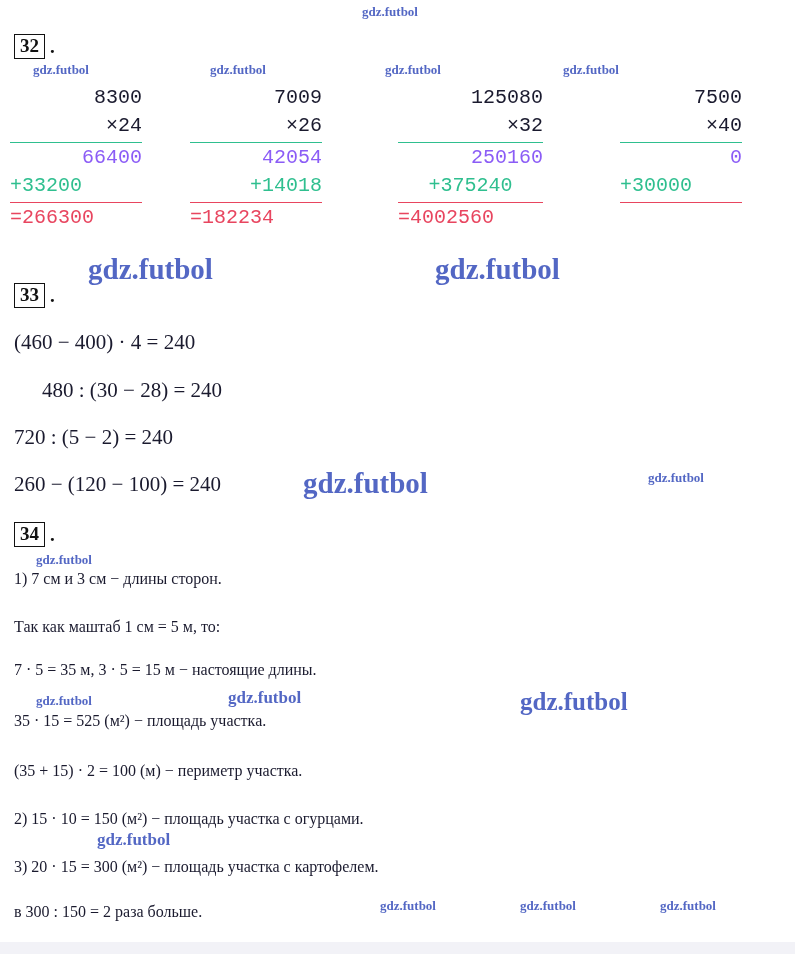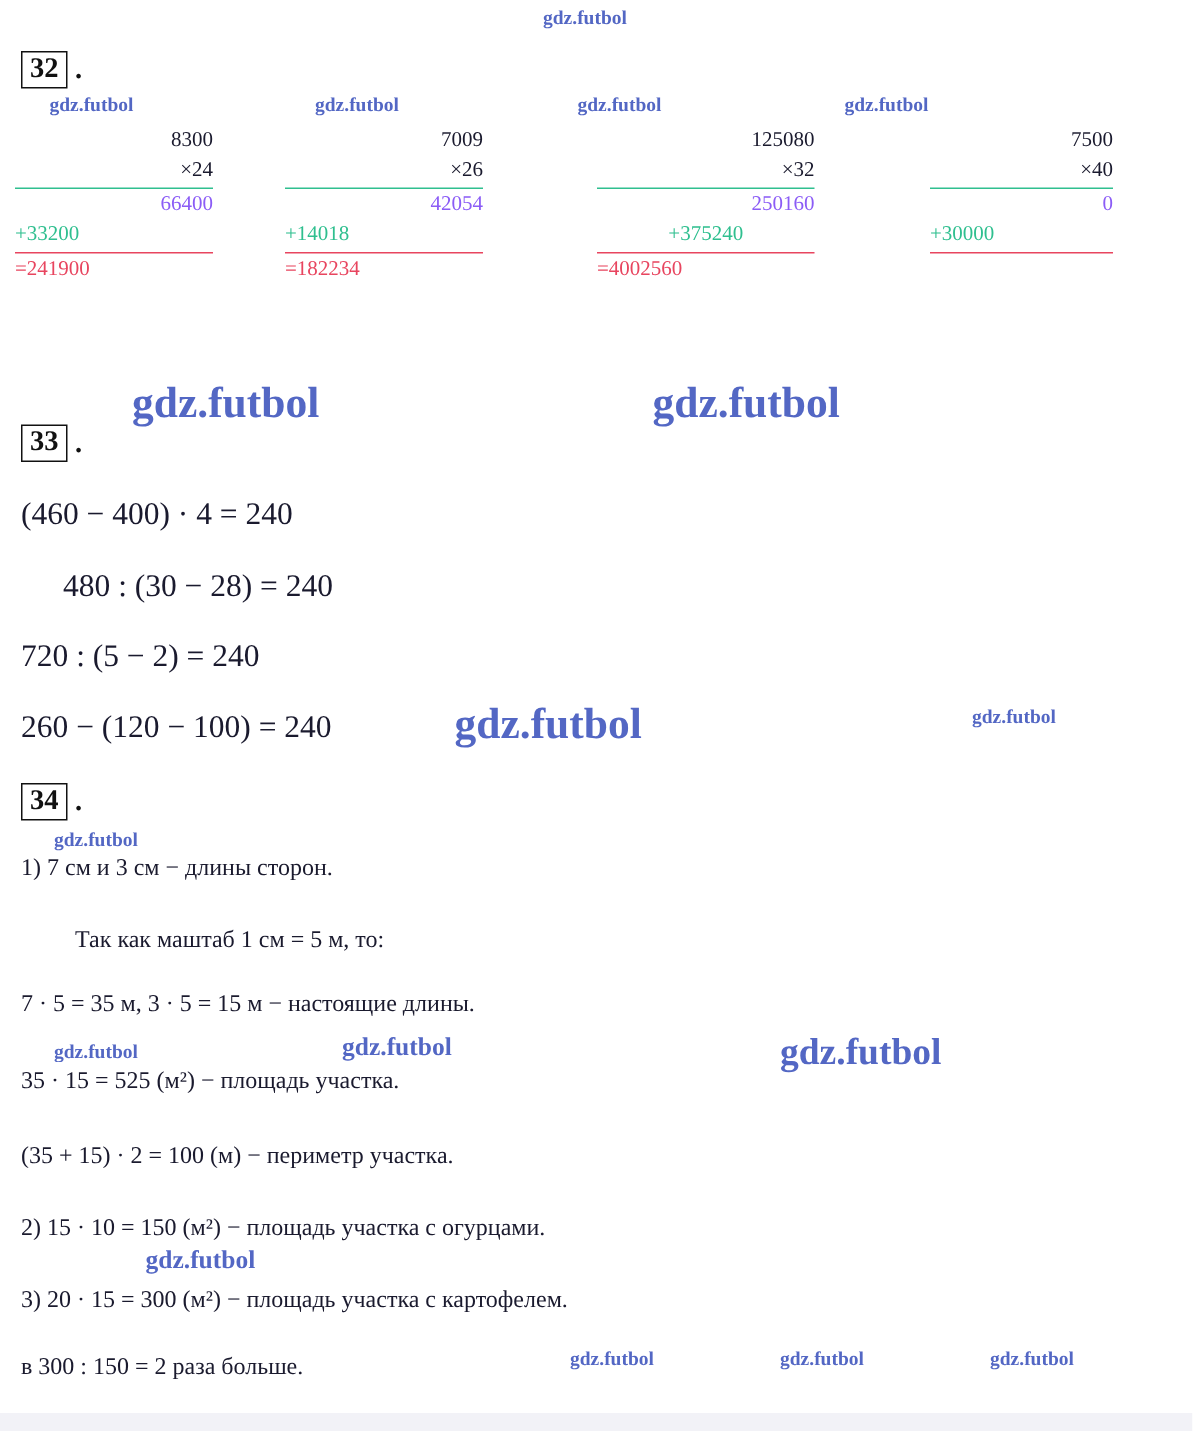--- a/index.html
+++ b/index.html
@@ -52,22 +52,22 @@
     position: absolute;
     font-family: "Liberation Serif", serif;
     font-weight: bold;
     font-size: 19px;
     color: #111;
   }
 
   
   .col-block {
     position: absolute;
-    font-family: Liberation Serif, serif;
-    font-size: 14px;
+    font-family: Liberation Mono, monospace;
+    font-size: 20px;
     text-align: right;
     color: #1a1a2e;
   }
   .col-block .row {
     line-height: 1.42;
     white-space: pre;
   }
   .col-block .op1, .col-block .op2 {
     color: #1a1a2e;
   }
@@ -124,29 +124,29 @@
   <div class="task-num" style="left:14px; top:34px;">32</div>
   <div class="task-dot" style="left:50px; top:36px;">.</div>
 
   <div class="col-block" style="left:10px; top:84px; width:132px;">
     <div class="row op1">8300</div>
     <div class="row op2">×24</div>
     <div class="rule"></div>
     <div class="row partial">66400</div>
     <div class="row add" style="text-align:left; padding-left:0;">+33200</div>
     <div class="rule2"></div>
-    <div class="row total" style="text-align:left;">=241900</div>
+    <div class="row total" style="text-align:left;">=266300</div>
   </div>
 
   <div class="col-block" style="left:190px; top:84px; width:132px;">
     <div class="row op1">7009</div>
     <div class="row op2">×26</div>
     <div class="rule"></div>
     <div class="row partial">42054</div>
-    <div class="row add" style="text-align:left;">+14018</div>
+    <div class="row add" style="text-align:right;">+14018</div>
     <div class="rule2"></div>
     <div class="row total" style="text-align:left;">=182234</div>
   </div>
 
   <div class="col-block" style="left:398px; top:84px; width:145px;">
     <div class="row op1">125080</div>
     <div class="row op2">×32</div>
     <div class="rule"></div>
     <div class="row partial">250160</div>
     <div class="row add" style="text-align:center;">+375240</div>
@@ -168,21 +168,21 @@
 
   <div class="eq" style="left:14px; top:330px;">(460 − 400) · 4 = 240</div>
   <div class="eq" style="left:14px; top:378px;margin-left:28px;">480 : (30 − 28) = 240</div>
   <div class="eq" style="left:14px; top:425px;">720 : (5 − 2) = 240</div>
   <div class="eq" style="left:14px; top:472px;">260 − (120 − 100) = 240</div>
 
   <div class="task-num" style="left:14px; top:522px;">34</div>
   <div class="task-dot" style="left:50px; top:524px;">.</div>
 
   <div class="txt" style="left:14px; top:570px;">1) 7 см и 3 см − длины сторон.</div>
-  <div class="txt" style="left:14px; top:618px;margin-left:36px;">Так как маштаб  1 см = 5 м, то:</div>
+  <div class="txt" style="left:14px; top:618px;">Так как маштаб  1 см = 5 м, то:</div>
   <div class="txt" style="left:14px; top:661px;">7 · 5 = 35 м,          3 · 5 = 15 м − настоящие длины.</div>
   <div class="txt" style="left:14px; top:712px;">35 · 15 = 525 (м²) − площадь участка.</div>
   <div class="txt" style="left:14px; top:762px;">(35 + 15) · 2 = 100 (м) − периметр участка.</div>
   <div class="txt" style="left:14px; top:810px;">2) 15 · 10 = 150 (м²) − площадь участка с огурцами.</div>
   <div class="txt" style="left:14px; top:858px;">3) 20 · 15 = 300 (м²) − площадь участка с картофелем.</div>
   <div class="txt" style="left:14px; top:903px;">в 300 : 150 = 2 раза больше.</div>
 
   <div class="bottom-strip"></div>
 
   <div id="wm-layer">

